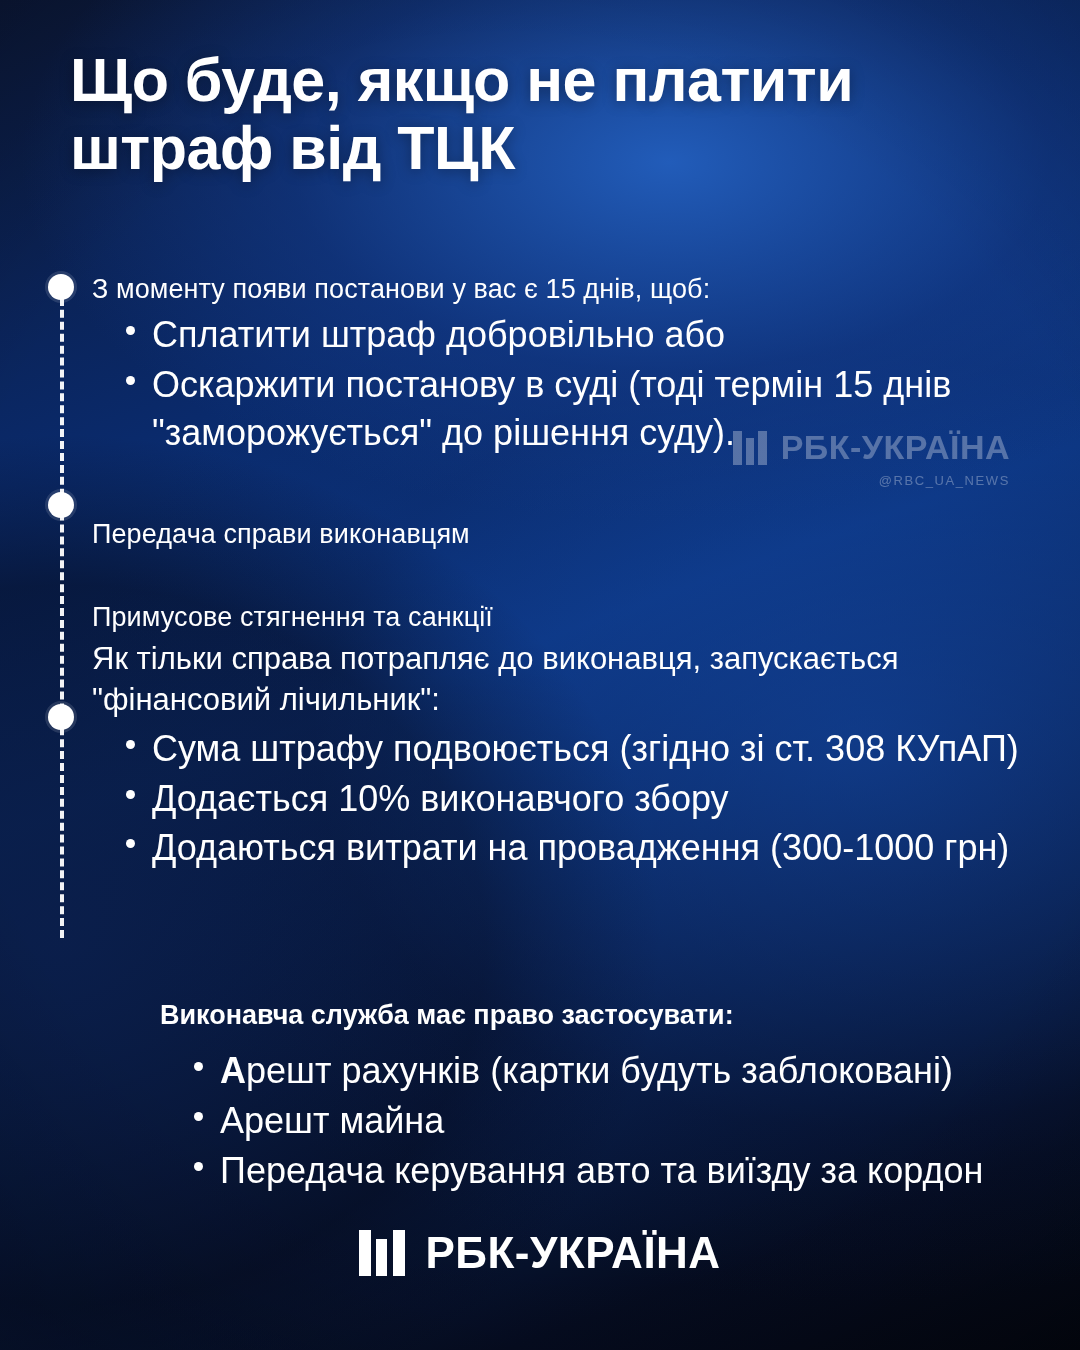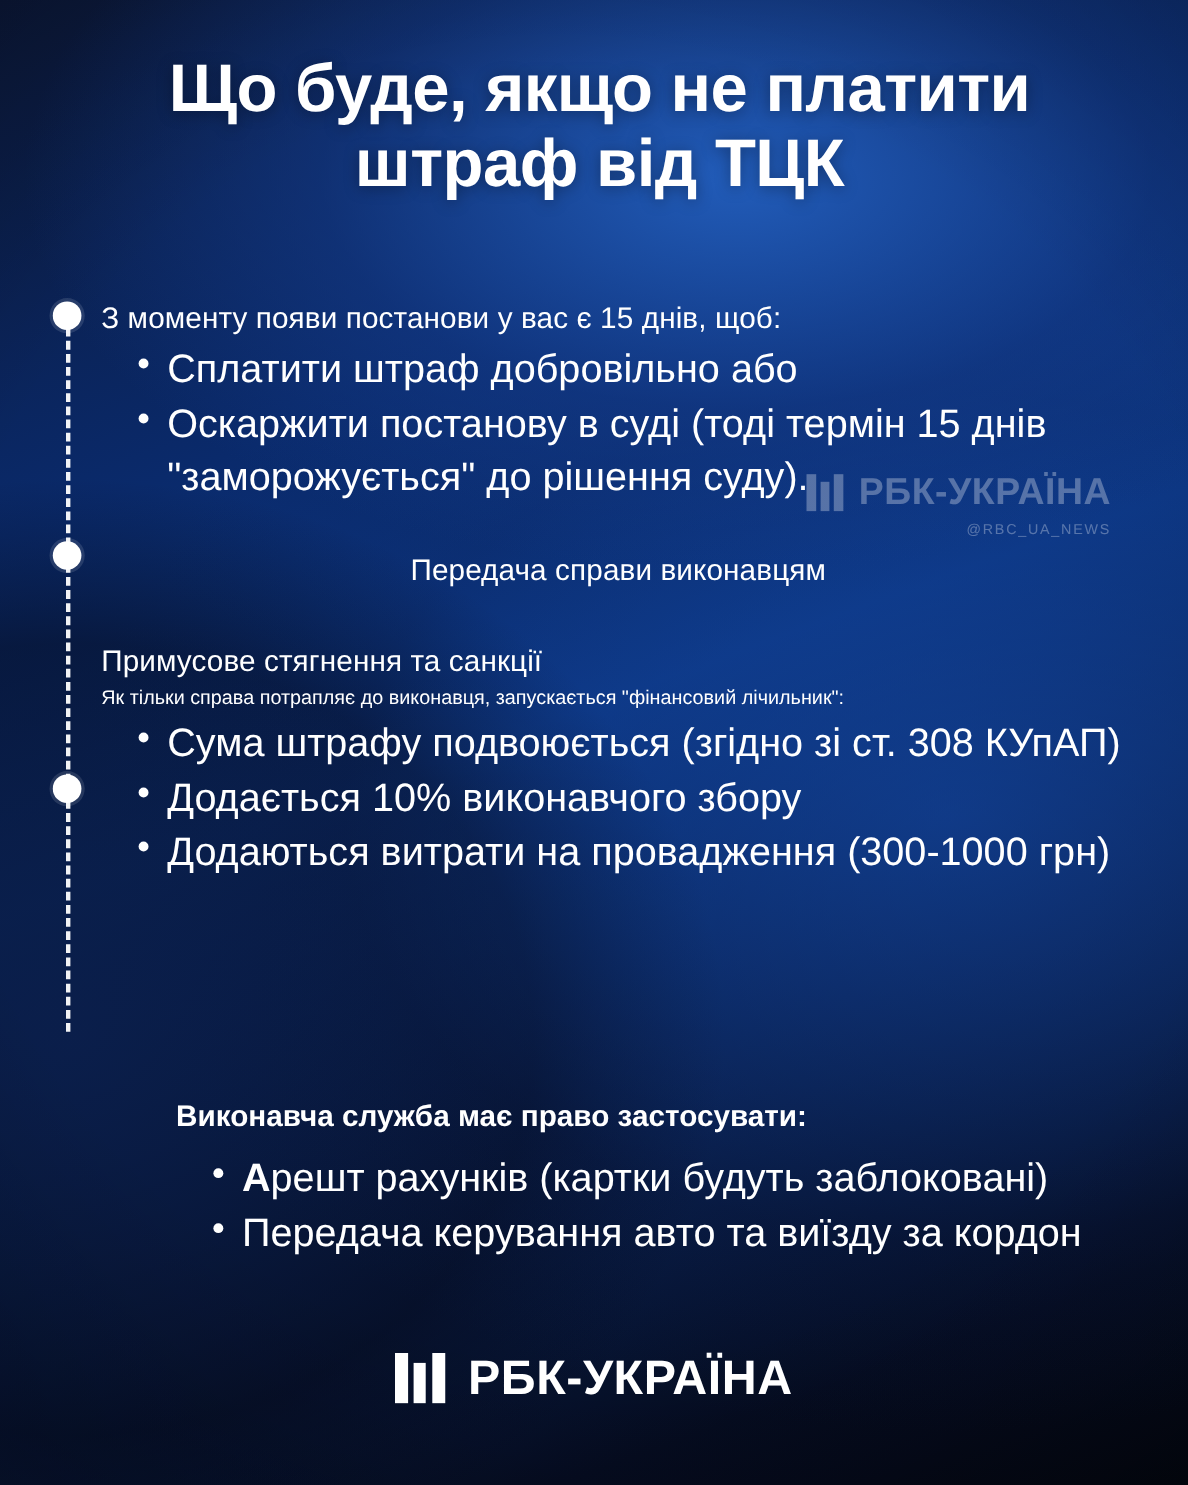--- a/index.html
+++ b/index.html
@@ -21,21 +21,21 @@
   }
   .vignette {
     position:absolute; inset:0;
     background: radial-gradient(ellipse 120% 95% at 50% 48%, rgba(0,0,0,0) 45%, rgba(0,0,0,0.45) 100%);
     pointer-events:none;
   }
 
   .title {
     position:absolute;
     top:46px; left:70px; right:60px;
-    text-align:center;
+    text-align:left;
     font-size:61px;
     font-weight:bold;
     line-height:1.12;
     letter-spacing:-0.5px;
     text-shadow: 0 2px 14px rgba(0,0,0,0.35);
   }
 
   
   .timeline {
     position:absolute;
@@ -74,21 +74,21 @@
 
   .block { margin-bottom:26px; }
   .block-head {
     font-size:27px;
     font-weight:normal;
     line-height:1.3;
     margin-bottom:4px;
     letter-spacing:0.1px;
   }
   .block-sub {
-    font-size:18px;
+    font-size:31px;
     line-height:1.32;
     font-weight:400;
   }
   ul.items {
     list-style:none;
     margin:4px 0 0 0;
     padding:0;
   }
   ul.items li {
     position:relative;
@@ -102,21 +102,21 @@
     content:"";
     position:absolute;
     left:34px;
     top:15px;
     width:9px; height:9px;
     border-radius:50%;
     background:#ffffff;
   }
   ul.items li b { font-weight:bold; }
 
-  .block2 { margin-top:44px;text-align:center; }
+  .block2 { margin-top:60px; }
   .block3 { margin-top:48px; }
 
   .final {
     position:absolute;
     left:160px;
     top:1000px;
     width:830px;
   }
   .final-head {
     font-size:27px;
@@ -206,20 +206,21 @@
       <li>Додаються витрати на провадження (300-1000 грн)</li>
     </ul>
   </div>
 
 </div>
 
 <div class="final">
   <div class="final-head">Виконавча служба має право застосувати:</div>
   <ul class="items">
     <li><b>А</b>решт рахунків (картки будуть заблоковані)</li>
+    <li>Арешт майна</li>
     <li>Передача керування авто та виїзду за кордон</li>
   </ul>
 </div>
 
 <div class="watermark">
   <div class="wm-row">
     <div class="wm-logo"></div>
     <div class="wm-text">РБК-УКРАЇНА</div>
   </div>
   <div class="wm-handle">@RBC_UA_NEWS</div>

